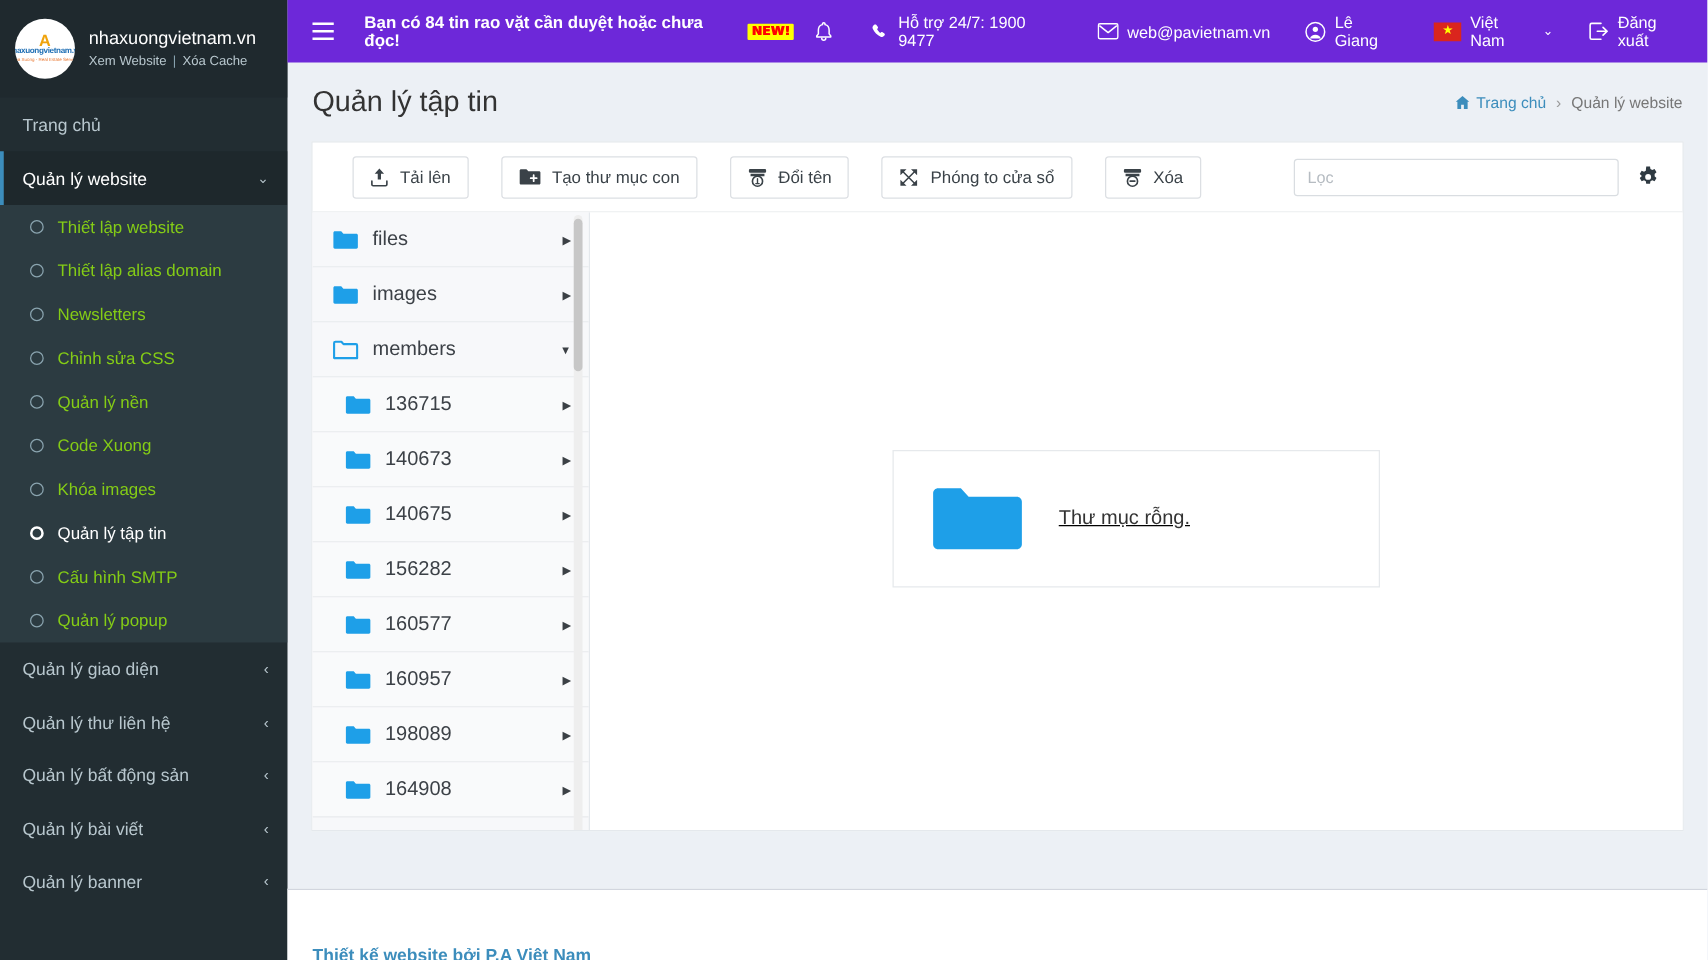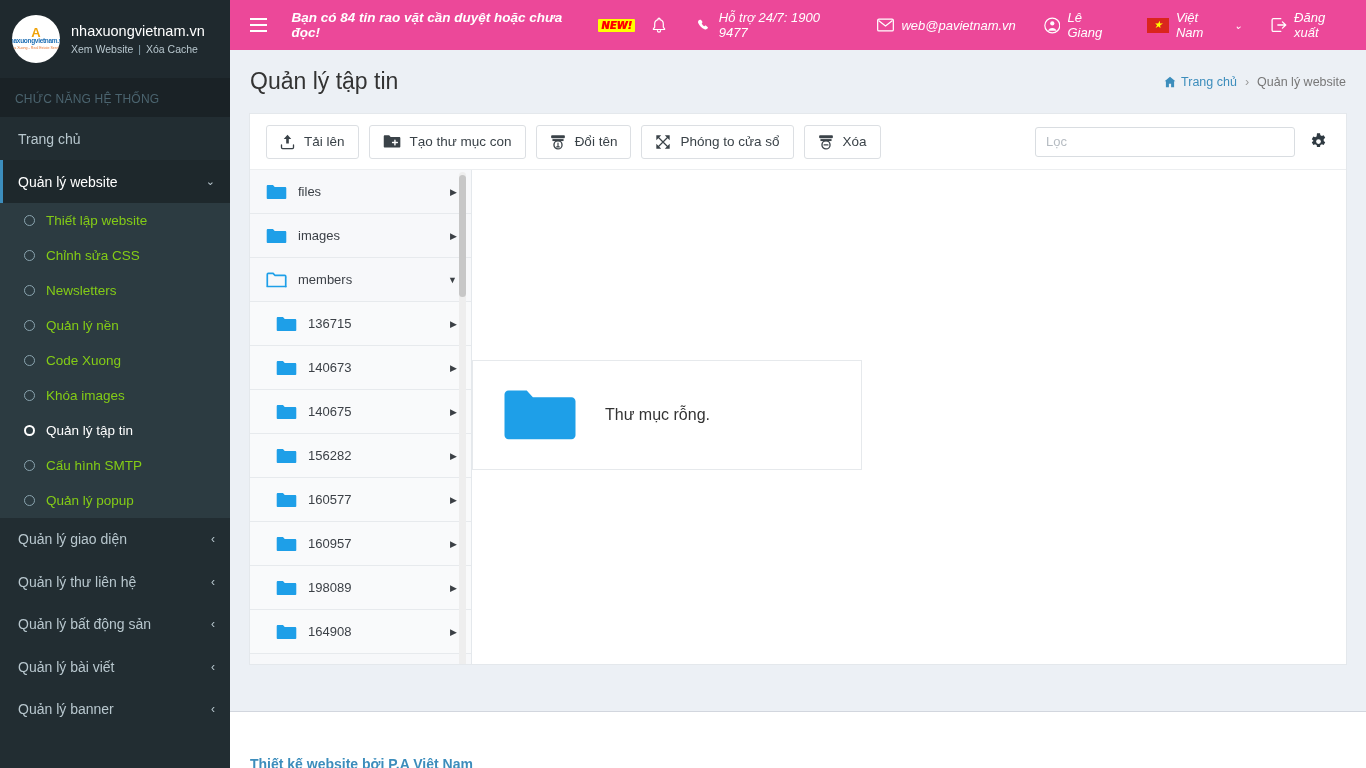--- a/index.html
+++ b/index.html
@@ -75,22 +75,22 @@
     padding: 0 15px; height: 42.5px;
     color: #b8c7ce; font-size: 14px; cursor: pointer;
     border-left: 3px solid transparent;
   }
   .side-item-plain .chev-l { font-size: 12px; color: #b8c7ce; }
 
   
   .main { flex: 1; height: 768px; display: flex; flex-direction: column; min-width: 0; }
 
   .topbar {
-    height: 50px; background: #ec4899; display: flex; align-items: center;
-    color: #ffffff; flex: 0 0 50px; font-style: italic;
+    height: 50px; background: #6d28d9; display: flex; align-items: center;
+    color: #ffffff; flex: 0 0 50px;
   }
   .hamburger {
     width: 42px; height: 50px; display: flex; flex-direction: column;
     align-items: center; justify-content: center; gap: 4px; cursor: pointer;
     margin-left: 8px;
   }
   .hamburger i { display: block; width: 17px; height: 2px; background: #ffffff; }
   .topmsg {
     font-size: 13.5px; font-weight: bold; display: flex; align-items: center;
     gap: 8px; margin-left: 12px; cursor: pointer;
@@ -132,20 +132,21 @@
   }
   .toolbar {
     height: 56px; display: flex; align-items: center; padding: 0 16px;
     border-bottom: 1px solid #eceef0; gap: 10px; flex: 0 0 56px;
   }
   .tbtn {
     height: 34px; display: inline-flex; align-items: center; gap: 9px;
     padding: 0 13px; background: #ffffff; border: 1px solid #dcdfe3;
     border-radius: 3px; font-size: 13.5px; color: #3a4248; cursor: pointer;
     white-space: nowrap;
+    margin-left: 16px;
   }
   .tbtn svg { display: block; flex: 0 0 auto; }
   .filter-wrap { margin-left: auto; display: flex; align-items: center; gap: 14px; }
   .filter-input {
     width: 260px; height: 30px; border: 1px solid #d9dde1; border-radius: 3px;
     padding: 0 10px; font-size: 13px; color: #444444; outline: none;
     font-family: "Liberation Sans", sans-serif; background: #ffffff;
   }
   .filter-input::placeholder { color: #b6bcc2; }
   .gear { cursor: pointer; display: flex; align-items: center; padding-right: 2px; }
@@ -155,34 +156,34 @@
     width: 222px; flex: 0 0 222px; position: relative;
     background: #f7f8fa; border-right: 1px solid #e4e8ec; overflow: hidden;
   }
   .tree-list { position: absolute; top: 0; left: 0; right: 0; }
   .tnode {
     height: 44px; display: flex; align-items: center;
     border-bottom: 1px solid #e7eaed; padding: 0 14px 0 16px;
     cursor: pointer; background: #f7f8fa;
   }
   .tnode.child { padding-left: 26px; background: #f9fafb; }
-  .tnode .tlabel { font-size: 13px; color: #3c4147; margin-left: 11px; flex: 1; }
+  .tnode .tlabel { font-size: 16px; color: #3c4147; margin-left: 11px; flex: 1; }
   .tnode .tarrow { font-size: 9px; color: #3b4045; }
   .tnode .tarrow.down { font-size: 9px; }
   .tree-scroll {
     position: absolute; top: 2px; right: 5px; width: 7px; height: 660px;
     background: #eeeeee; border-radius: 4px;
   }
   .tree-thumb {
     position: absolute; top: 3px; left: 0; width: 7px; height: 122px;
     background: #c7c7c7; border-radius: 4px; cursor: pointer;
   }
   .filearea {
     flex: 1; background: #ffffff; position: relative; min-width: 0;
-    display: flex; align-items: center; 
+    display: flex; align-items: center; justify-content: center; text-decoration: underline;
   }
   .emptybox {
     width: 390px; height: 110px; border: 1px solid #e6e9ec;
     display: flex; align-items: center; gap: 28px; padding-left: 30px;
     margin-top: -4px; background: #ffffff;
   }
   .emptytext { font-size: 16px; color: #333333; }
 
   .footer {
     margin-top: auto; height: 57px; background: #ffffff;
@@ -207,43 +208,46 @@
       <div class="brand-text">
         <div class="brand-name">nhaxuongvietnam.vn</div>
         <div class="brand-links">
           <span>Xem Website</span>
           <span class="sep">|</span>
           <span>Xóa Cache</span>
         </div>
       </div>
     </div>
 
-    <div class="side-head">CHỨC NĂNG HỆ THỐNG</div>
 
     <div class="side-item">
       <span>Trang chủ</span>
     </div>
 
     <div class="side-item active">
       <span>Quản lý website</span>
       <span class="chev">⌄</span>
     </div>
 
     <div class="submenu">
       <div class="sub-item">
         <span class="ring"></span>
         <span>Thiết lập website</span>
       </div>
       <div class="sub-item">
         <span class="ring"></span>
+        <span>Thiết lập alias domain</span>
+      </div>
+      <div class="sub-item">
+        <span class="ring"></span>
+        <span>Newsletters</span>
+      </div>
+      <div class="sub-item">
+        <span class="ring"></span>
         <span>Chỉnh sửa CSS</span>
-      </div>
-      <div class="sub-item">
-        <span class="ring"></span>
-        <span>Newsletters</span>
       </div>
       <div class="sub-item">
         <span class="ring"></span>
         <span>Quản lý nền</span>
       </div>
       <div class="sub-item">
         <span class="ring"></span>
         <span>Code Xuong</span>
       </div>
       <div class="sub-item">

